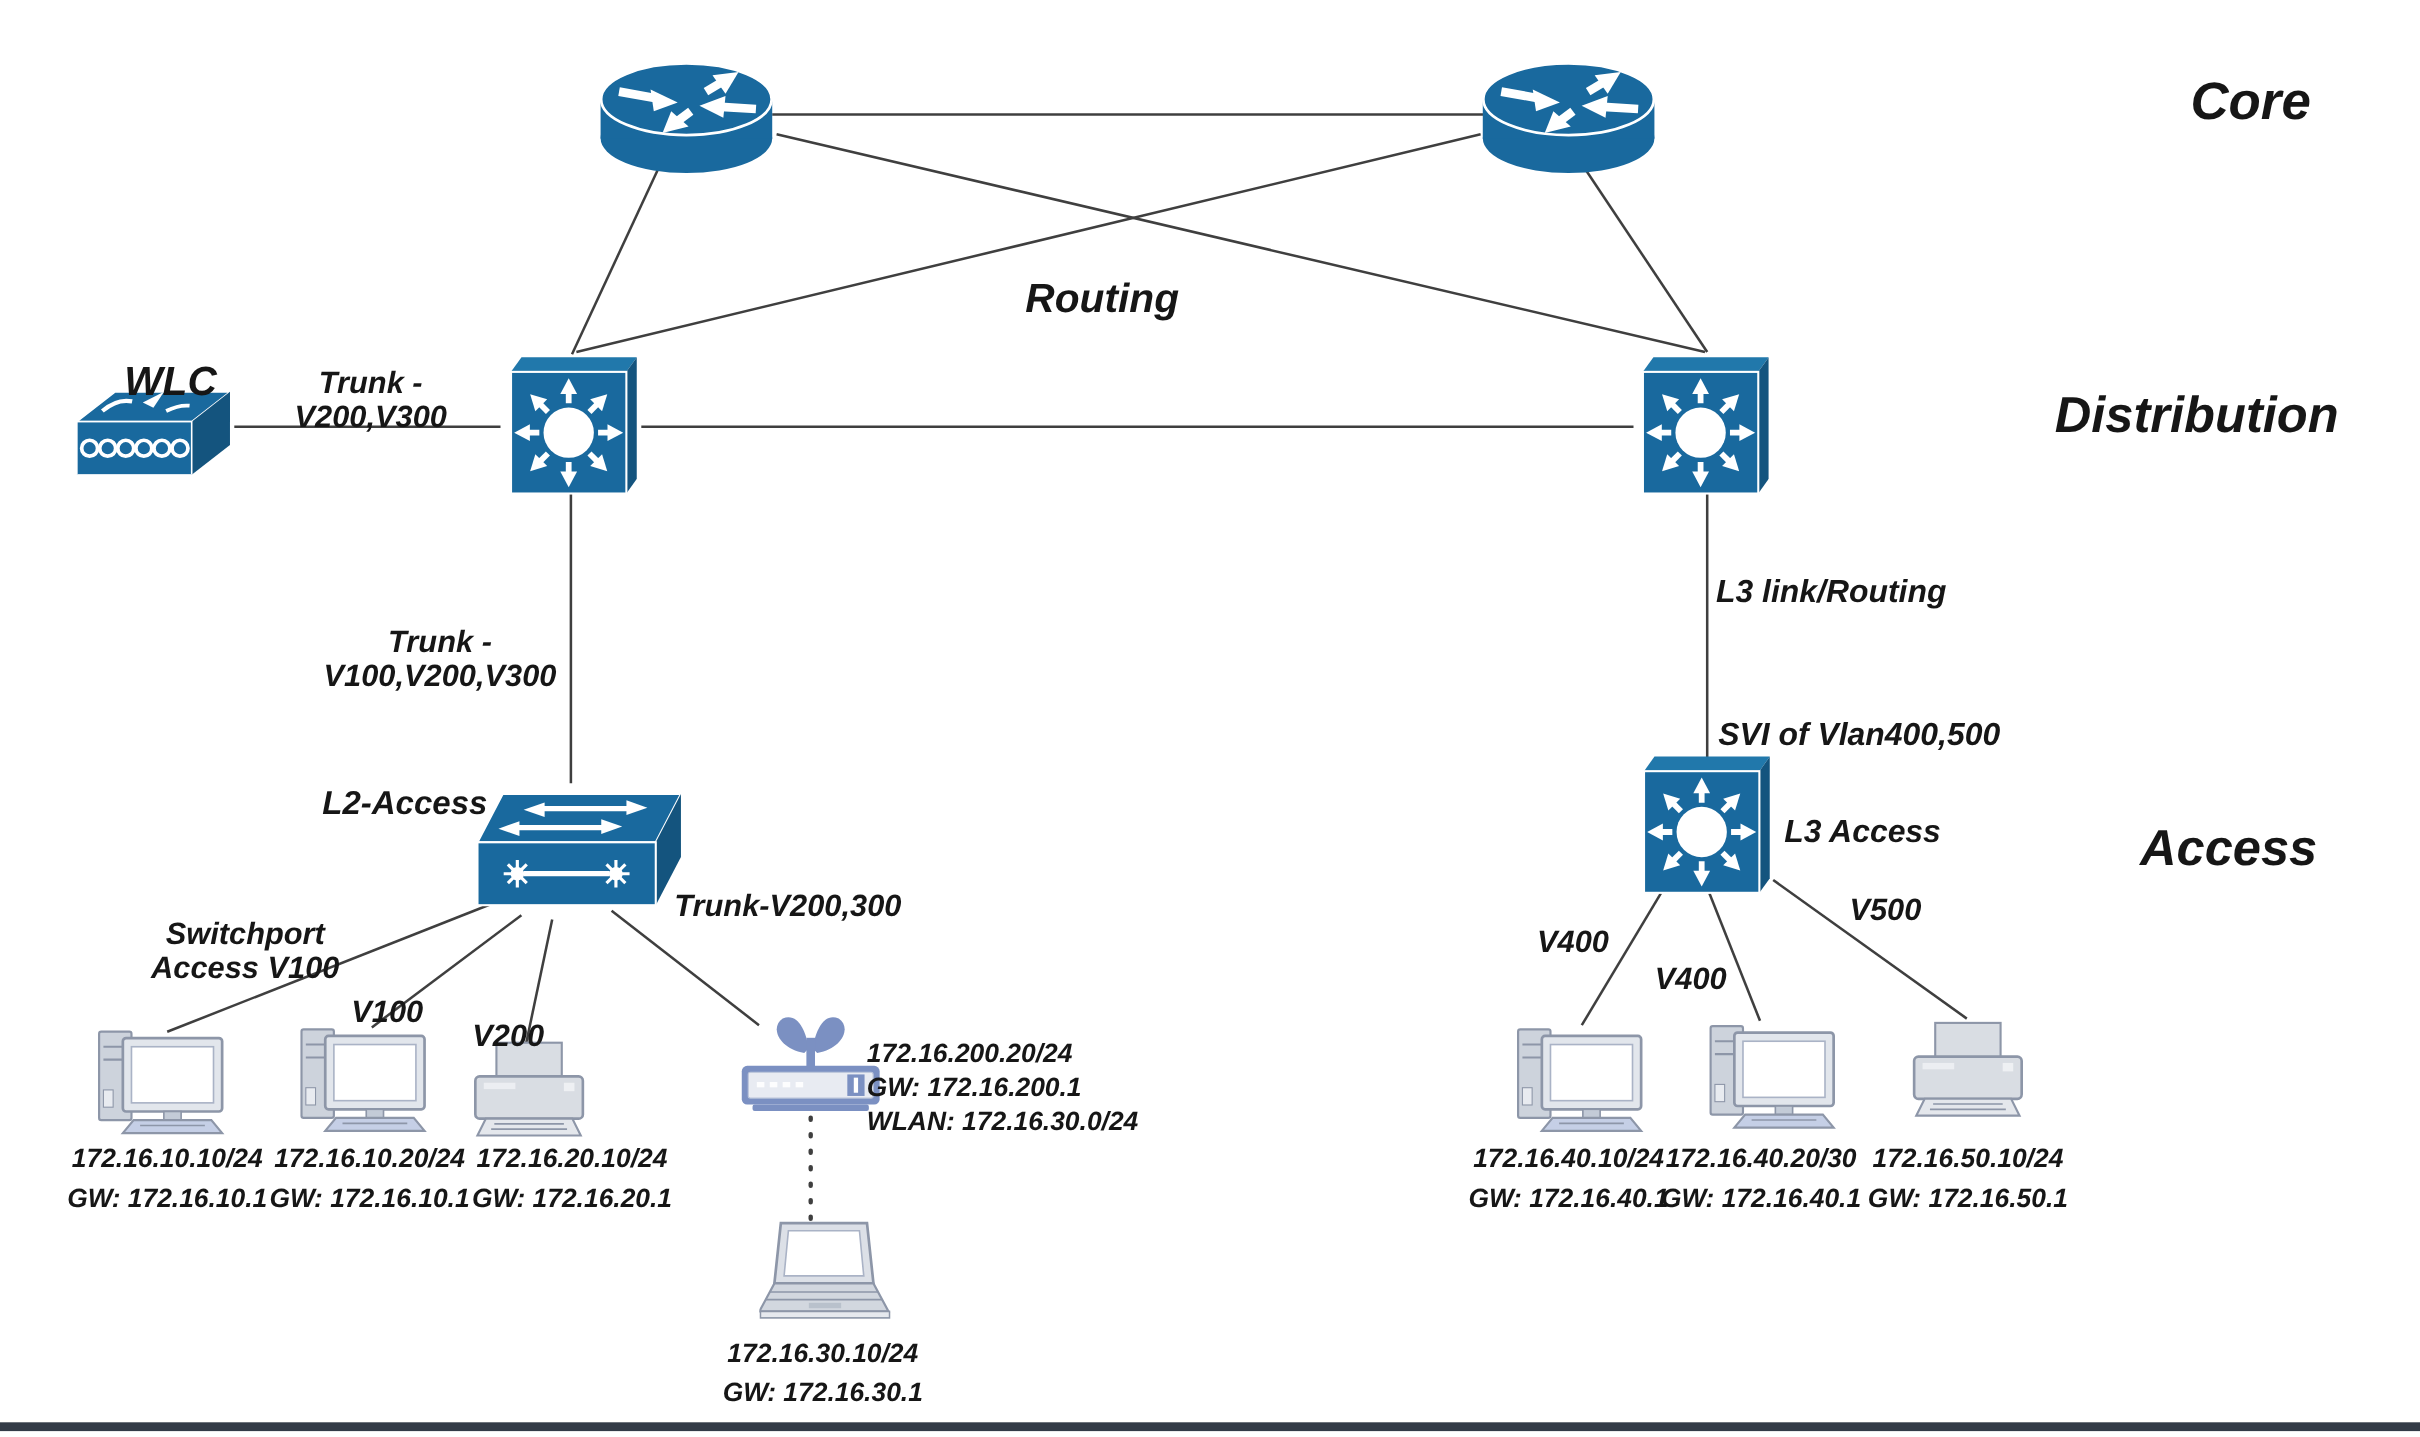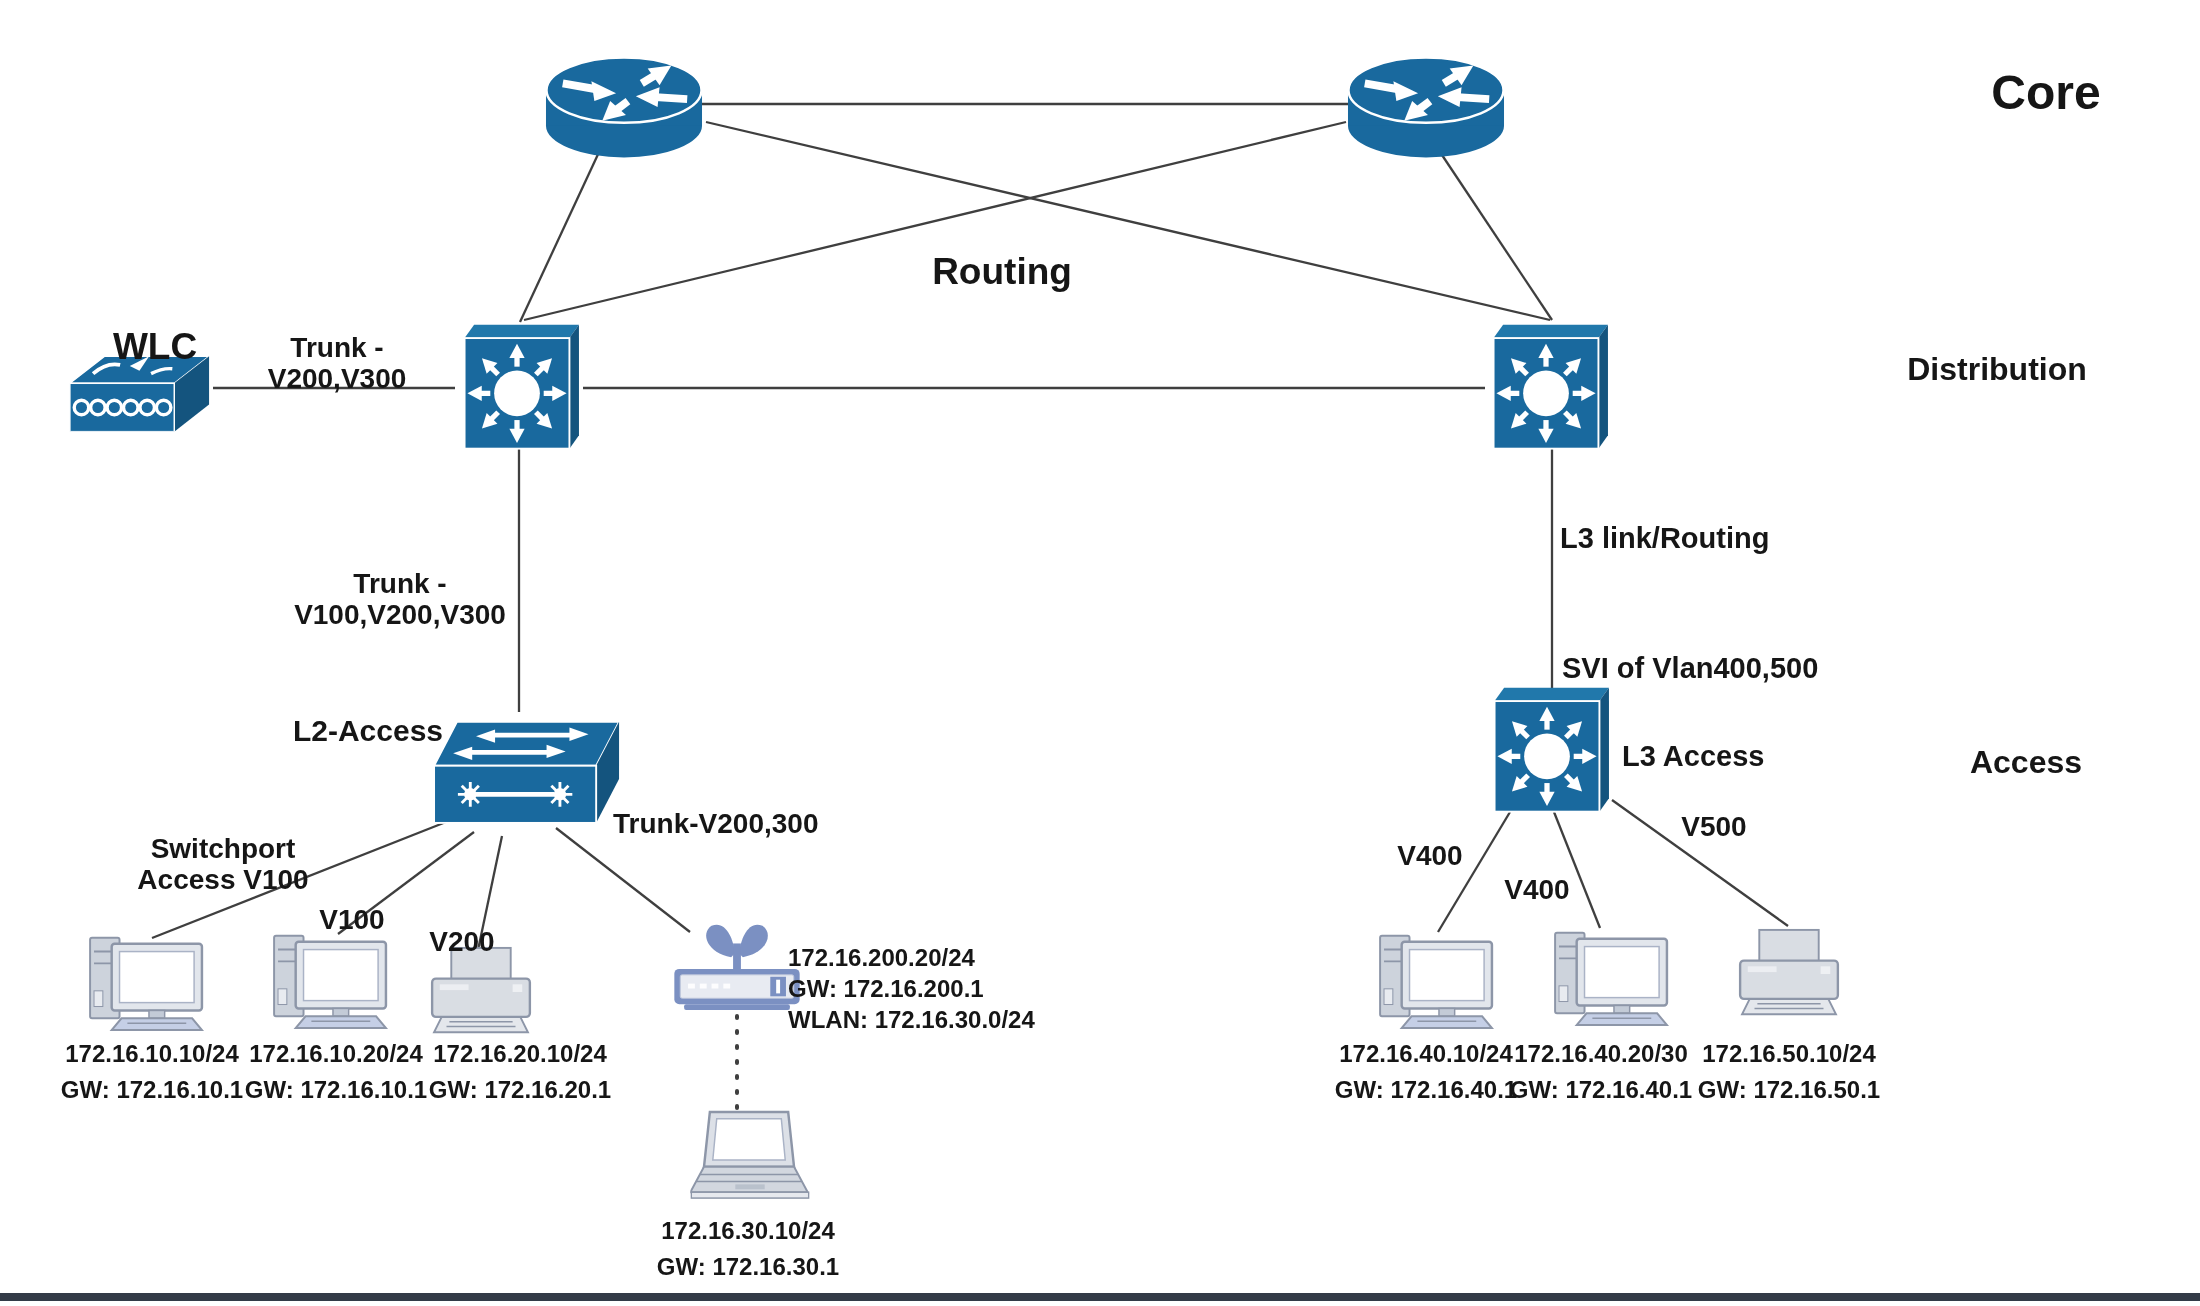--- a/index.html
+++ b/index.html
@@ -1,20 +1,20 @@
 <!DOCTYPE html>
 <html><head>
 <meta charset="utf-8">
 <style>
   html,body{margin:0;padding:0;background:#ffffff;}
   #canvas{position:relative;width:2200px;height:1306px;background:#ffffff;overflow:hidden;
           font-family:"Liberation Sans","DejaVu Sans",sans-serif;color:#161616;}
-  .lbl{position:absolute;font-weight:700;color:#161616;white-space:pre;line-height:1.12;}
+  .lbl{position:absolute;font-weight:700;color:#161616;white-space:pre;line-height:1.12;font-style:italic;}
   .ctr{transform:translateX(-50%);text-align:center;}
-  .layer-lbl{font-size:32px;}
+  .layer-lbl{font-size:46px;}
   .big{font-size:37px;}
   .mid{font-size:28px;}
   .mid2{font-size:29px;}
   .host{font-size:24px;line-height:1.5;}
   .dev{position:absolute;}
   .dev svg{display:block;width:100%;height:100%;}
   #links{position:absolute;left:0;top:0;}
   #footerbar{position:absolute;left:0;top:1293px;width:2200px;height:8px;background:#333b47;}
 </style>
 </head>

